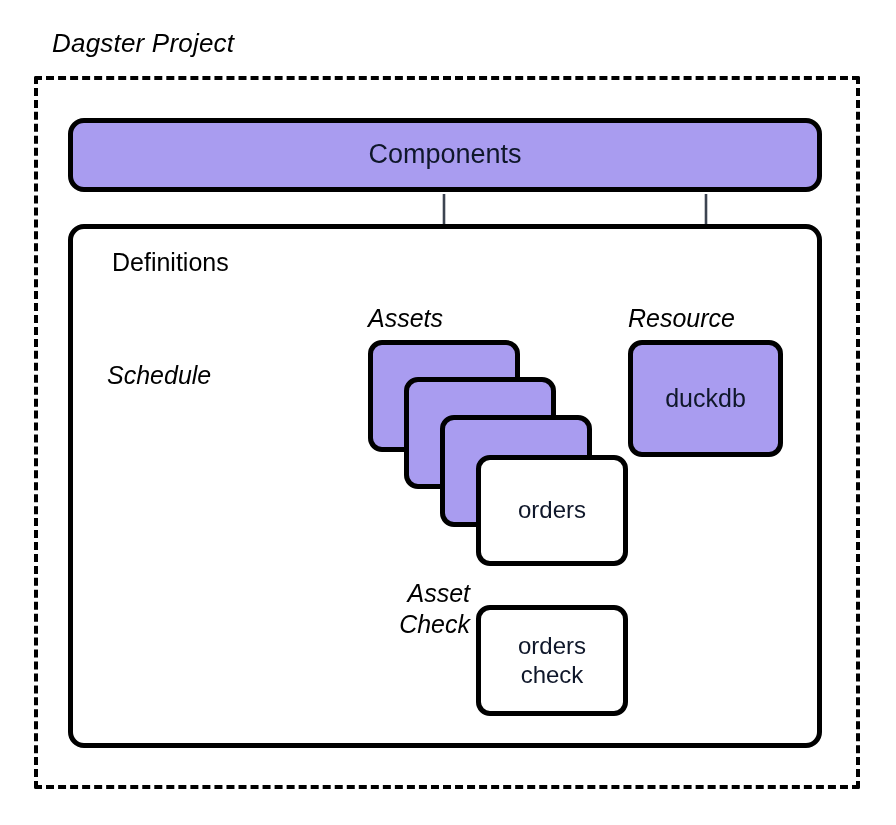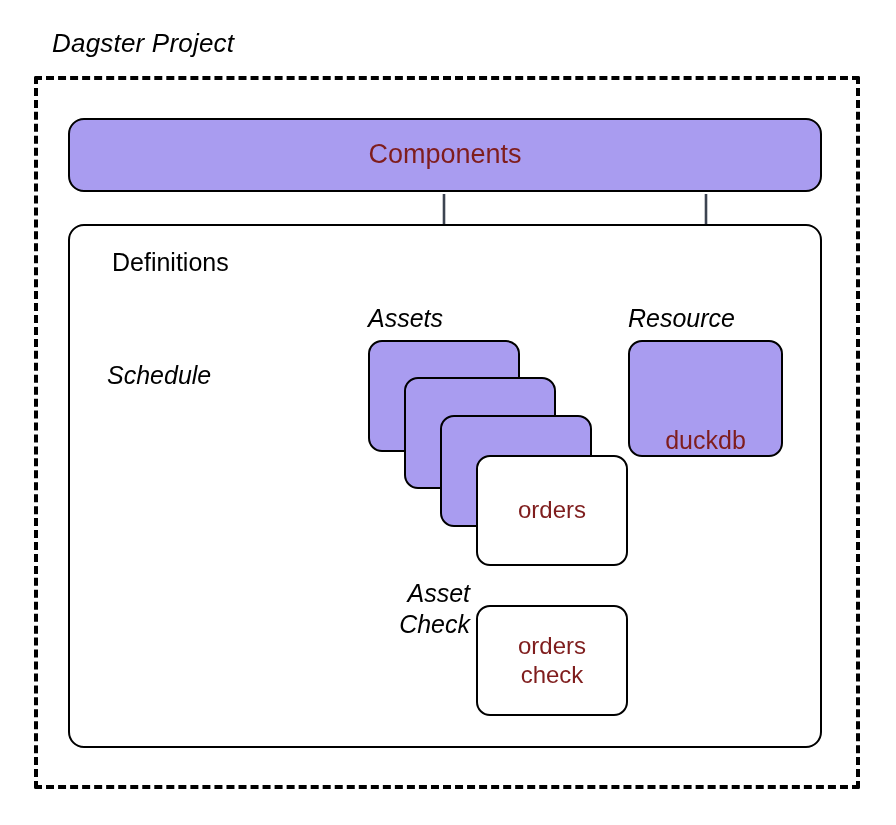--- a/index.html
+++ b/index.html
@@ -25,28 +25,28 @@
     top: 0;
     width: 896px;
     height: 825px;
     pointer-events: none;
   }
 
   
   .node {
     position: absolute;
     box-sizing: border-box;
-    border: 2px solid #000000;
+    border: 5px solid #000000;
     border-radius: 14px;
     background: #ffffff;
     display: flex;
     align-items: center;
     justify-content: center;
     text-align: center;
-    color: #7f1d1d;
+    color: #0f172a;
     line-height: 1.18;
   }
   .node.purple { background: #a99cf0; }
 
   
   #project-frame {
     position: absolute;
     left: 34px;
     top: 76px;
     width: 826px;
@@ -132,21 +132,20 @@
     font-size: 24px; flex-direction: column;
   }
 
   
   #resource-box {
     left: 628px;
     top: 340px;
     width: 155px;
     height: 117px;
     font-size: 25px;
-    align-items: flex-end;
   }
 
   
   #check-box {
     left: 476px;
     top: 605px;
     width: 152px;
     height: 111px;
     font-size: 24px;
     flex-direction: column;

